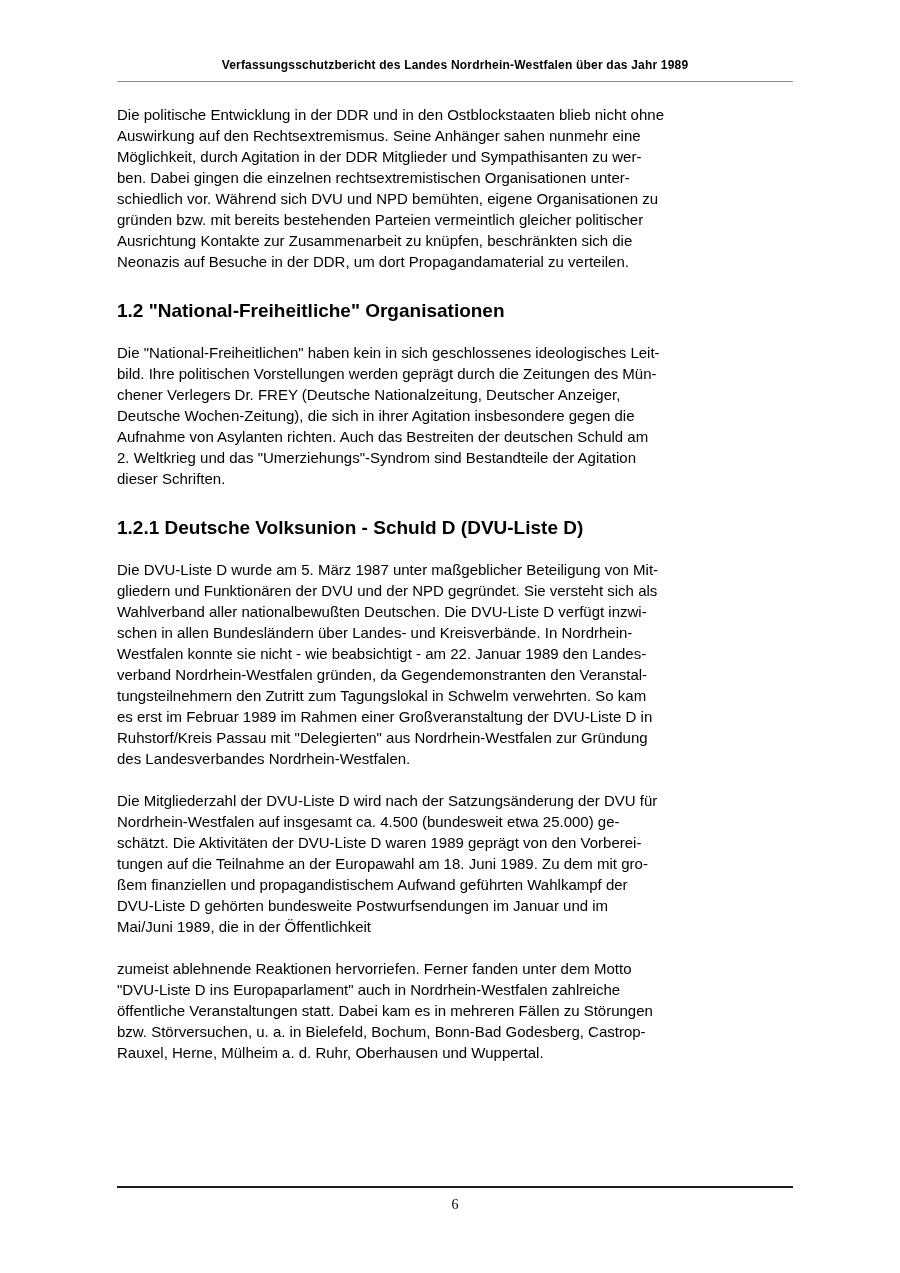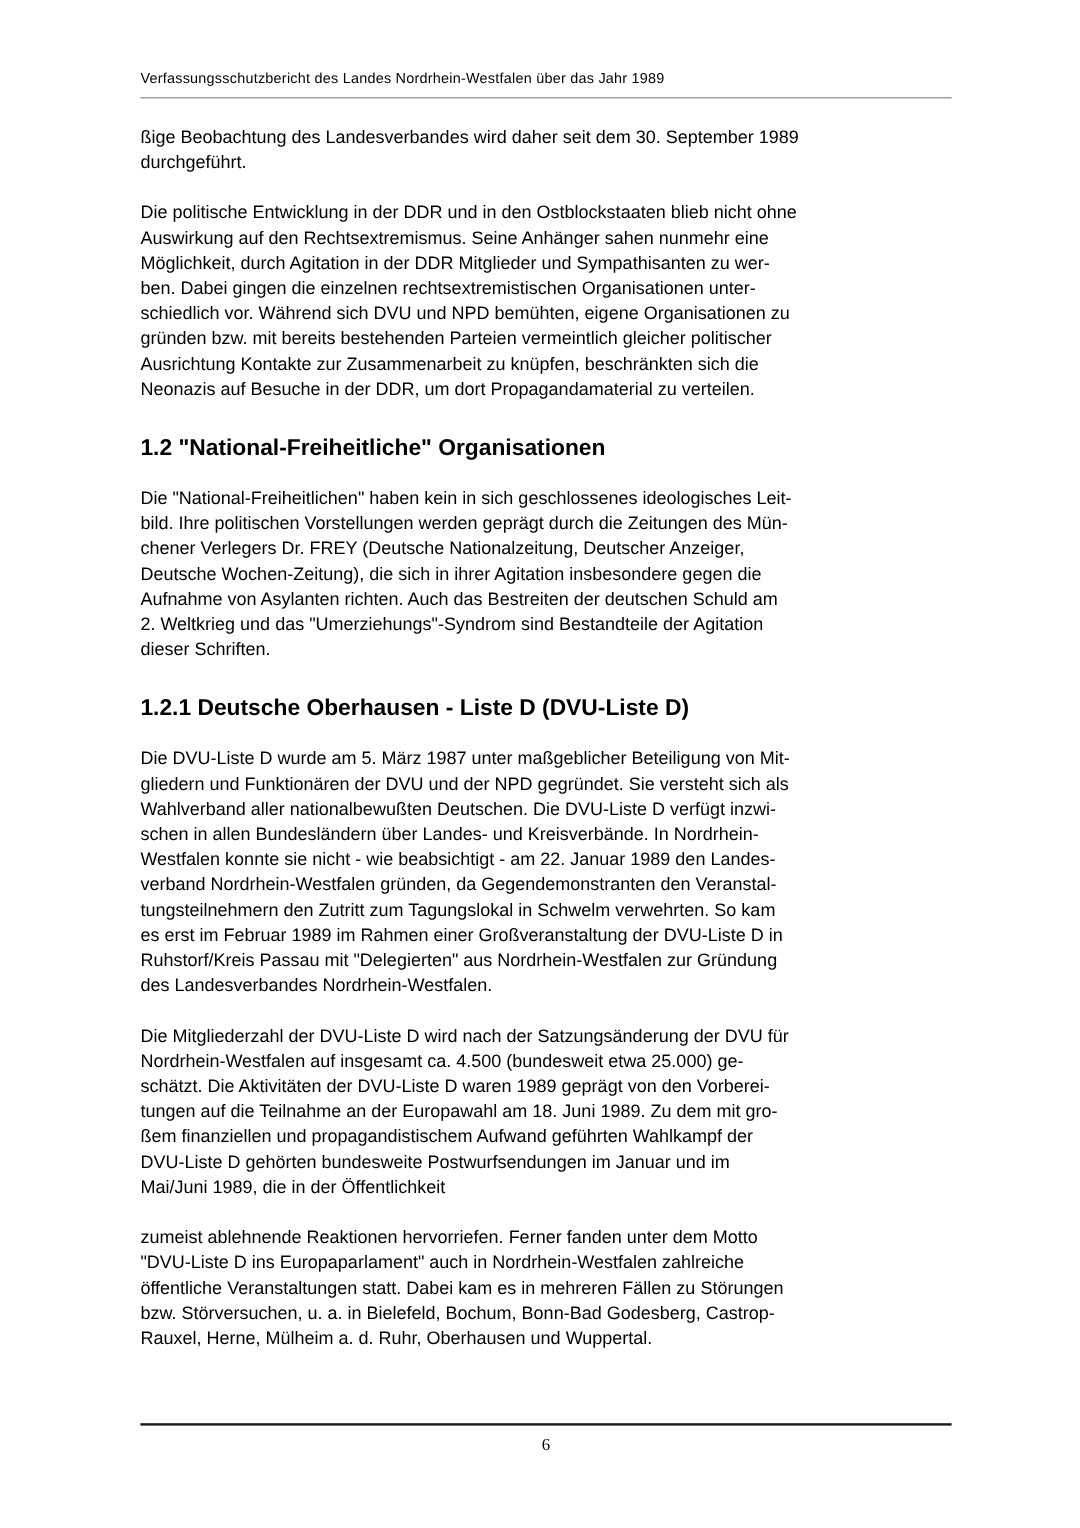--- a/index.html
+++ b/index.html
@@ -15,22 +15,22 @@
     overflow: hidden;
   }
   .content {
     position: absolute;
     left: 117px;
     top: 58px;
     width: 676px;
   }
   .running-header {
     font-size: 12px;
-    font-weight: normal;
-    text-align: left;
+    font-weight: bold;
+    text-align: center;
     letter-spacing: 0.2px;
   }
   .header-rule {
     border: none;
     border-top: 1px solid #8a8a8a;
     margin-top: 9px;
     width: 100%;
   }
   main { padding-top: 22px; }
   p.body {
@@ -66,39 +66,37 @@
 </head>
 <body>
 
 <div class="page">
   <div class="content">
     <header>
       <div class="running-header">Verfassungsschutzbericht des Landes Nordrhein-Westfalen über das Jahr 1989</div>
       <hr class="header-rule">
     </header>
     <main>
-      <p class="body">ßige Beobachtung des Landesverbandes wird daher seit dem 30. September 1989
-durchgeführt.</p>
       <p class="body">Die politische Entwicklung in der DDR und in den Ostblockstaaten blieb nicht ohne
 Auswirkung auf den Rechtsextremismus. Seine Anhänger sahen nunmehr eine
 Möglichkeit, durch Agitation in der DDR Mitglieder und Sympathisanten zu wer-
 ben. Dabei gingen die einzelnen rechtsextremistischen Organisationen unter-
 schiedlich vor. Während sich DVU und NPD bemühten, eigene Organisationen zu
 gründen bzw. mit bereits bestehenden Parteien vermeintlich gleicher politischer
 Ausrichtung Kontakte zur Zusammenarbeit zu knüpfen, beschränkten sich die
 Neonazis auf Besuche in der DDR, um dort Propagandamaterial zu verteilen.</p>
       <h2 class="section">1.2 "National-Freiheitliche" Organisationen</h2>
       <p class="body">Die "National-Freiheitlichen" haben kein in sich geschlossenes ideologisches Leit-
 bild. Ihre politischen Vorstellungen werden geprägt durch die Zeitungen des Mün-
 chener Verlegers Dr. FREY (Deutsche Nationalzeitung, Deutscher Anzeiger,
 Deutsche Wochen-Zeitung), die sich in ihrer Agitation insbesondere gegen die
 Aufnahme von Asylanten richten. Auch das Bestreiten der deutschen Schuld am
 2. Weltkrieg und das "Umerziehungs"-Syndrom sind Bestandteile der Agitation
 dieser Schriften.</p>
-      <h2 class="section">1.2.1 Deutsche Oberhausen - Liste D (DVU-Liste D)</h2>
+      <h2 class="section">1.2.1 Deutsche Volksunion - Schuld D (DVU-Liste D)</h2>
       <p class="body">Die DVU-Liste D wurde am 5. März 1987 unter maßgeblicher Beteiligung von Mit-
 gliedern und Funktionären der DVU und der NPD gegründet. Sie versteht sich als
 Wahlverband aller nationalbewußten Deutschen. Die DVU-Liste D verfügt inzwi-
 schen in allen Bundesländern über Landes- und Kreisverbände. In Nordrhein-
 Westfalen konnte sie nicht - wie beabsichtigt - am 22. Januar 1989 den Landes-
 verband Nordrhein-Westfalen gründen, da Gegendemonstranten den Veranstal-
 tungsteilnehmern den Zutritt zum Tagungslokal in Schwelm verwehrten. So kam
 es erst im Februar 1989 im Rahmen einer Großveranstaltung der DVU-Liste D in
 Ruhstorf/Kreis Passau mit "Delegierten" aus Nordrhein-Westfalen zur Gründung
 des Landesverbandes Nordrhein-Westfalen.</p>

